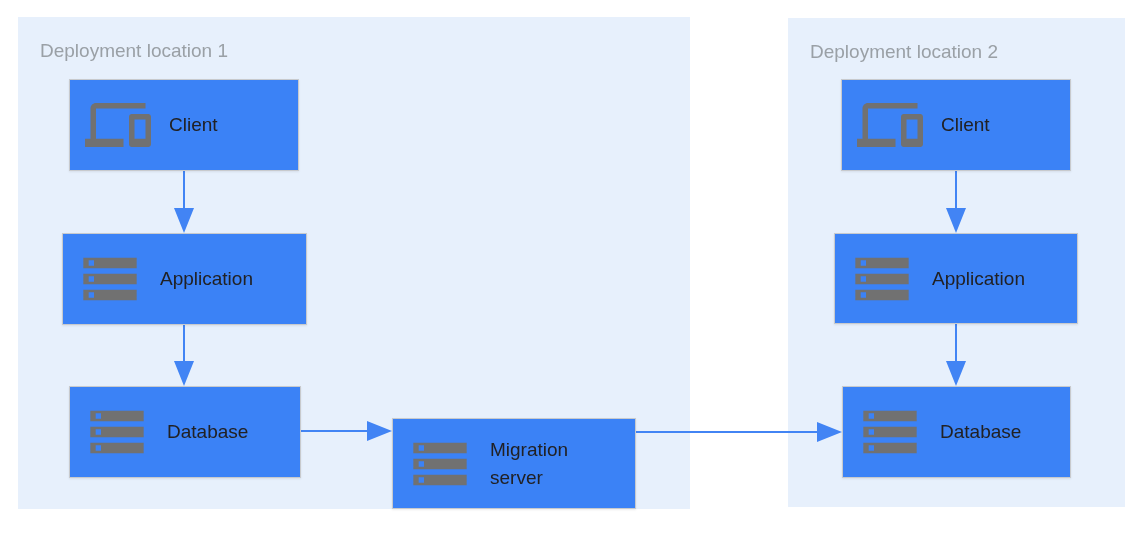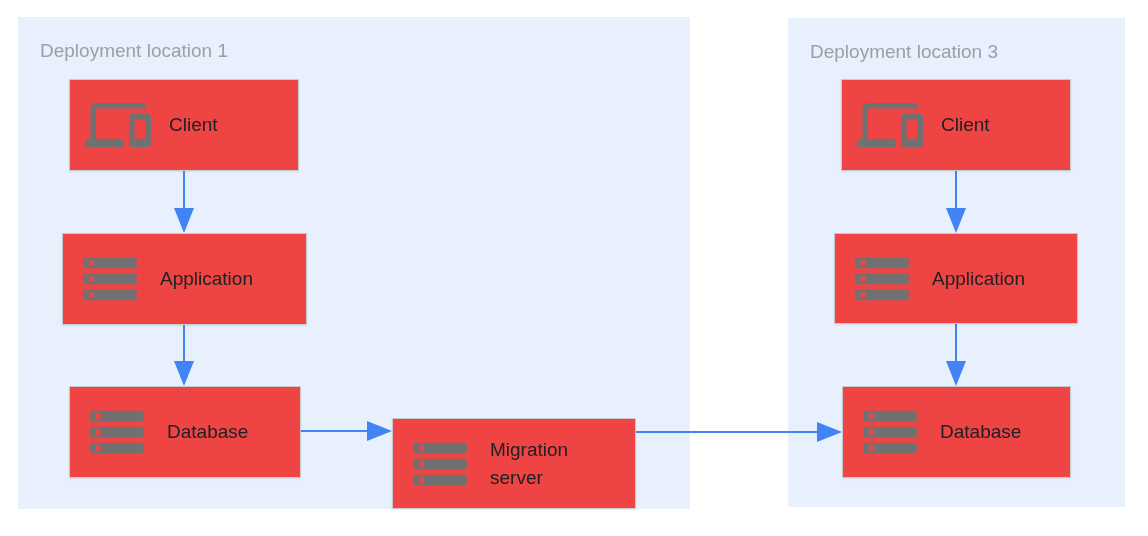--- a/index.html
+++ b/index.html
@@ -8,21 +8,21 @@
     background:#ffffff; overflow:hidden;
     font-family:"Liberation Sans", sans-serif;
   }
   .region { position:absolute; background:#E7F0FC; }
   .region-label {
     position:absolute; left:22px; top:23px;
     font-size:19px; color:#9AA0A6; white-space:nowrap;
   }
   .node {
     position:absolute; box-sizing:border-box;
-    background:#ef4444; border:1px solid #C8CACD;
+    background:#3b82f6; border:1px solid #C8CACD;
     box-shadow:0 1px 2px rgba(0,0,0,0.08);
     display:flex; align-items:center;
     padding-left:15px; gap:18px;
   }
   .node .icon { display:flex; align-items:center; color:#717171; flex:0 0 auto; }
   .node .label { font-size:19px; color:#212124; line-height:28px; }
   .node .label.wrap { width:112px; }
   .edge-line-v { position:absolute; width:2px; background:#4284F4; }
   .edge-line-h { position:absolute; height:2px; background:#4284F4; }
   .edge-head-down {
@@ -38,21 +38,21 @@
 </style>
 </head>
 <body>
 
 <div class="stage">
 
   <div class="region" style="left:18px; top:17px; width:672px; height:492px;">
     <span class="region-label">Deployment location 1</span>
   </div>
   <div class="region" style="left:788px; top:18px; width:337px; height:489px;">
-    <span class="region-label">Deployment location 3</span>
+    <span class="region-label">Deployment location 2</span>
   </div>
 
   <div class="edge-line-v" style="left:183px; top:171px; height:39px;"></div>
   <div class="edge-head-down" style="left:174px; top:208px;"></div>
 
   <div class="edge-line-v" style="left:183px; top:325px; height:38px;"></div>
   <div class="edge-head-down" style="left:174px; top:361px;"></div>
 
   <div class="edge-line-h" style="left:301px; top:430px; width:69px;"></div>
   <div class="edge-head-right" style="left:367px; top:421px;"></div>

